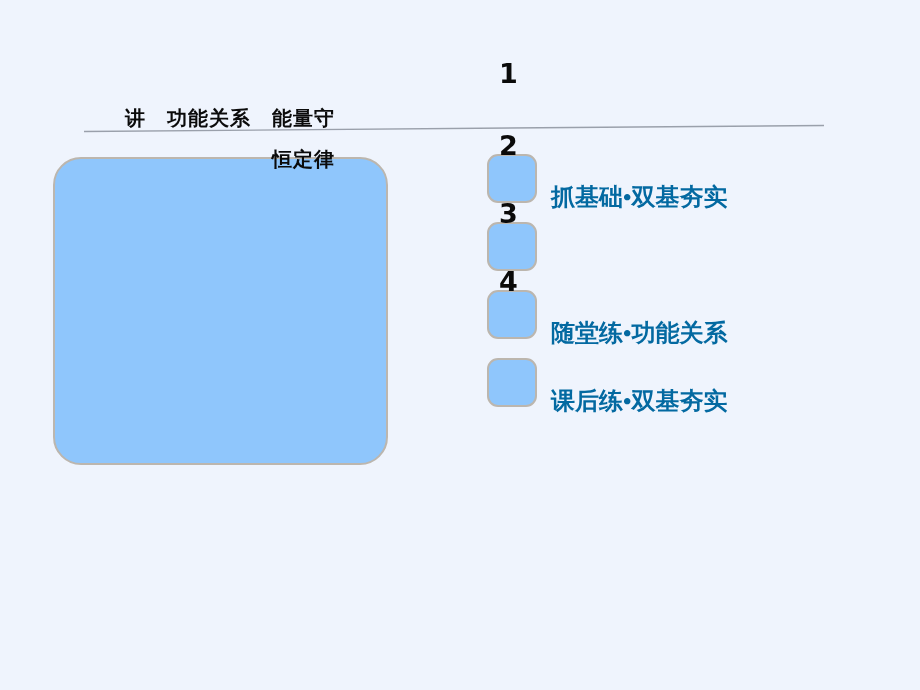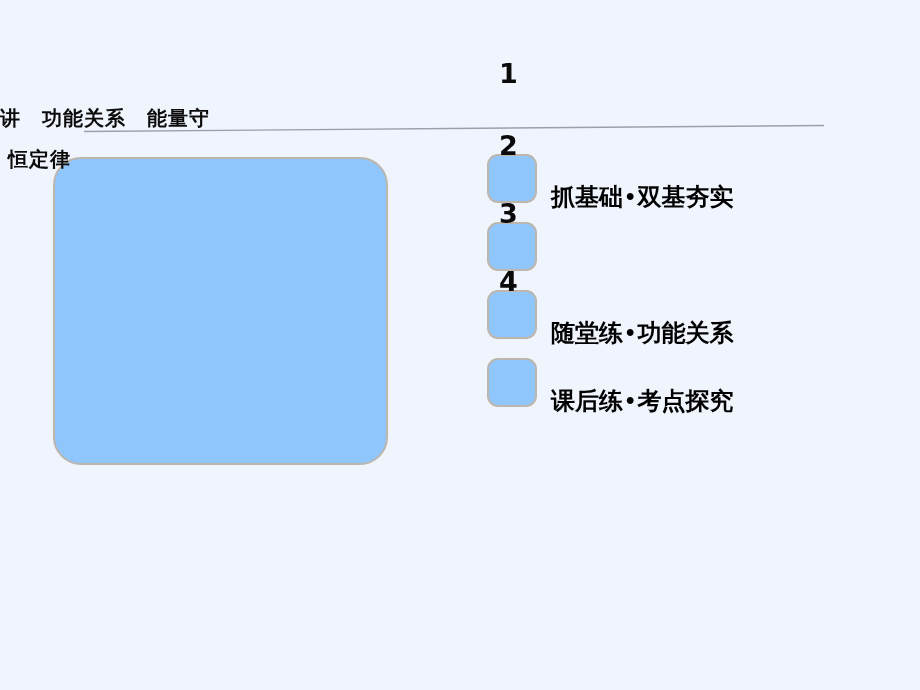--- a/index.html
+++ b/index.html
@@ -59,21 +59,21 @@
     border: 2px solid #bcb6ae;
     border-radius: 28px;
     box-sizing: border-box;
     z-index: 2;
   }
   #title-text {
     position: absolute;
     left: 0;
     top: 98px;
     width: 335px;
-    text-align: left;
+    text-align: right;
     font-family: "DejaVu Sans", sans-serif;
     font-size: 20px;
     font-weight: bold;
     color: #0b0b0b;
     line-height: 41px;
     letter-spacing: 1px;
     z-index: 4;
   }
   #title-text .line1 { display: block; }
   #title-text .line2 { display: block; padding-left: 8px; }
@@ -105,24 +105,24 @@
     font-size: 27px;
     font-weight: bold;
     color: #0a0a0a;
     line-height: 32px;
     z-index: 5;
   }
   .menu-label {
     position: absolute;
     left: 64px;
     top: 27px;
-    font-family: Liberation Mono, monospace;
+    font-family: Liberation Serif, serif;
     font-size: 24px;
     font-weight: bold;
-    color: #000000;
+    color: #0369a1;
     white-space: nowrap;
     letter-spacing: 0px;
     z-index: 4;
   }
 
   
   #num-one {
     position: absolute;
     left: 499px;
     top: 57px;
@@ -165,16 +165,16 @@
 
   <div class="menu-row" style="top:290px;">
     <div class="menu-chip"></div>
     <div class="menu-num">4</div>
     <div class="menu-label">随堂练•功能关系</div>
   </div>
 
   <div class="menu-row" style="top:358px;">
     <div class="menu-chip"></div>
     <div class="menu-num"></div>
-    <div class="menu-label">课后练•考点探究</div>
+    <div class="menu-label">课后练•双基夯实</div>
   </div>
 
 </div>
 
 </body></html>

